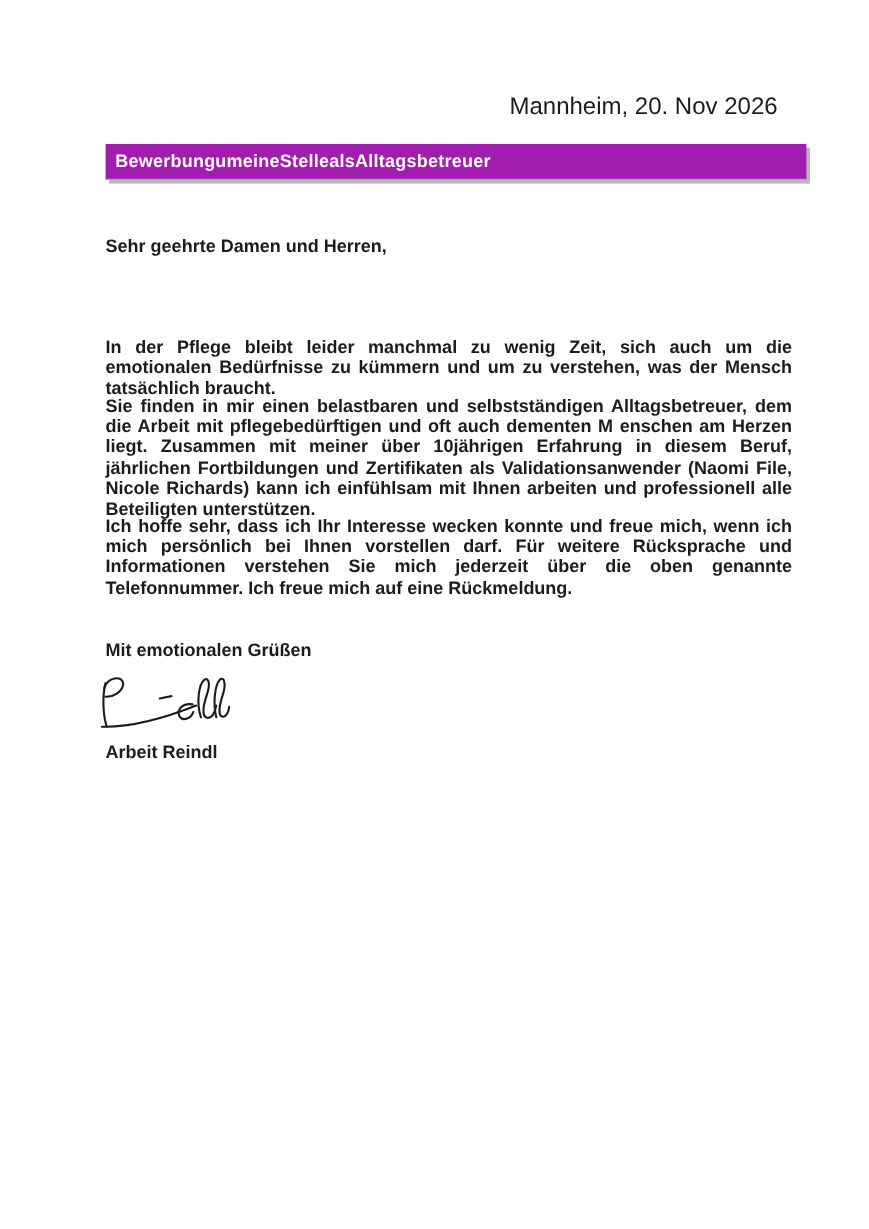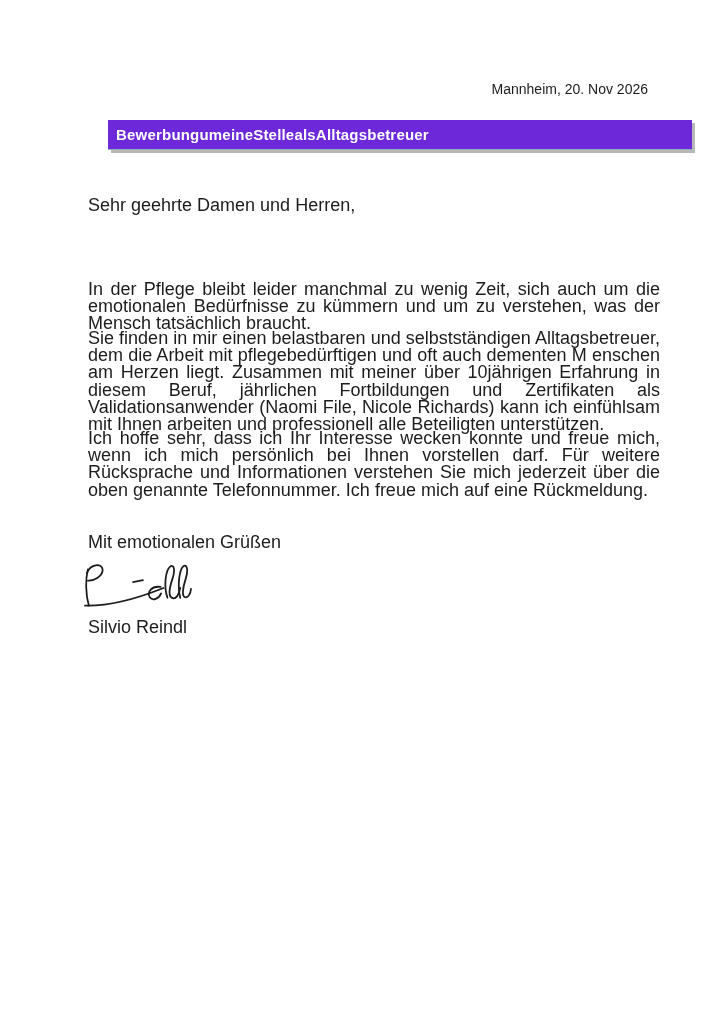--- a/index.html
+++ b/index.html
@@ -13,52 +13,52 @@
     height: 1024px;
     background: #ffffff;
     font-family: "Liberation Sans", sans-serif;
     color: #1c1c1c;
     overflow: hidden;
   }
   .date-line {
     position: absolute;
     top: 80px;
     right: 76px;
-    font-size: 14px;
+    font-size: 20px;
     line-height: 18px;
     text-align: right;
     white-space: nowrap;
   }
   .subject-bar {
     position: absolute;
     top: 120px;
     left: 88px;
     width: 584px;
     height: 29px;
-    background: #6d28d9;
+    background: #a21caf;
     box-shadow: 3px 3px 0 rgba(160,160,160,0.75);
     border-bottom: 1px solid #8ab2bf;
-    margin-left: 20px;
   }
   .subject-bar .subject-text {
     display: block;
     padding-left: 8px;
     font-size: 15px;
     font-weight: bold;
     line-height: 29px;
     color: #ffffff;
     letter-spacing: 0.2px;
     white-space: nowrap;
   }
   .textblock {
     position: absolute;
     left: 88px;
     width: 572px;
-    font-size: 18px;
+    font-size: 15px;
     line-height: 17.2px;
+    font-weight: bold;
   }
   .justified {
     text-align: justify;
   }
   .greeting      { top: 197px; }
   .question      { top: 246px; }
   .paragraph-1   { top: 281px; }
   .paragraph-2   { top: 330px; }
   .paragraph-3   { top: 430px; }
   .closing       { top: 534px; }
@@ -110,15 +110,15 @@
       <path d="M52 22 L62 20"></path>
 
       <path d="M80 27 C71 25.5 66 32 69 37.5 C72 41.5 78.5 39 80.5 33.5"></path>
 
       <path d="M87 38 C83 26 85 10 90 6 C94 4 95 10 92 19 C89 28 87 38 93 38.5 C97 38.5 99 33 100 28"></path>
 
       <path d="M100 38 C97 26 99 10 103 6 C107 3 108.5 10 105.5 19 C102.5 28 101 38 106 37.5 C109 37 110.5 33 111 29"></path>
     </svg>
   </div>
 
-  <div class="textblock signer-name">Silvio Reindl</div>
+  <div class="textblock signer-name">Arbeit Reindl</div>
 
 </div>
 
 </body></html>

